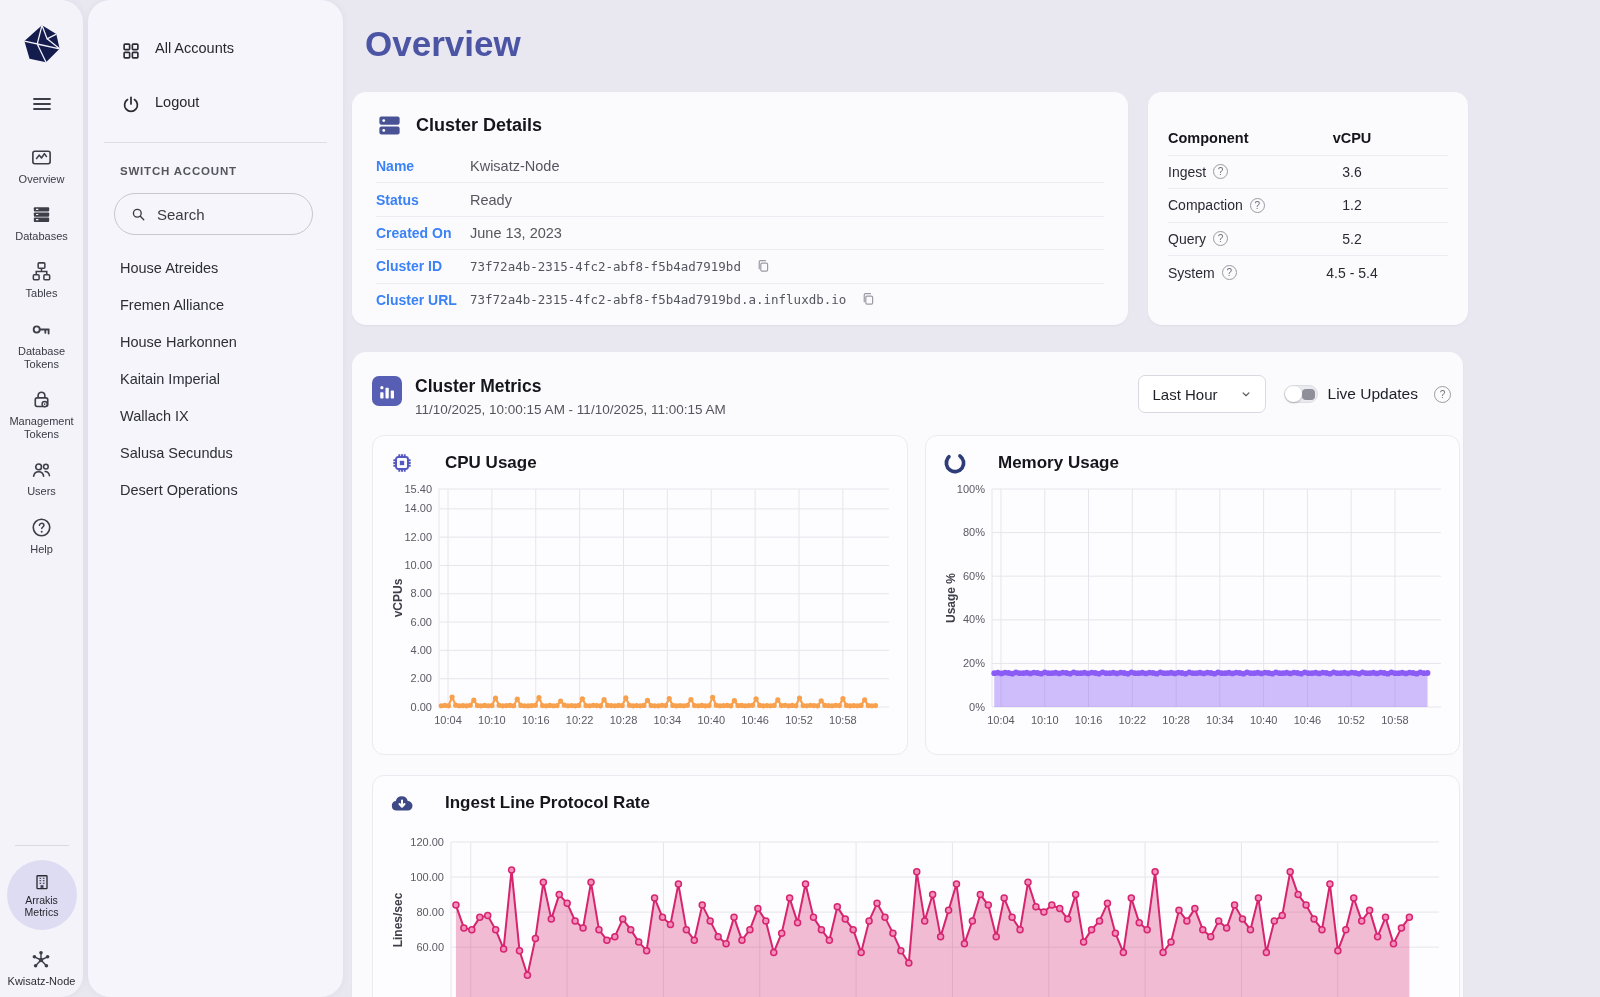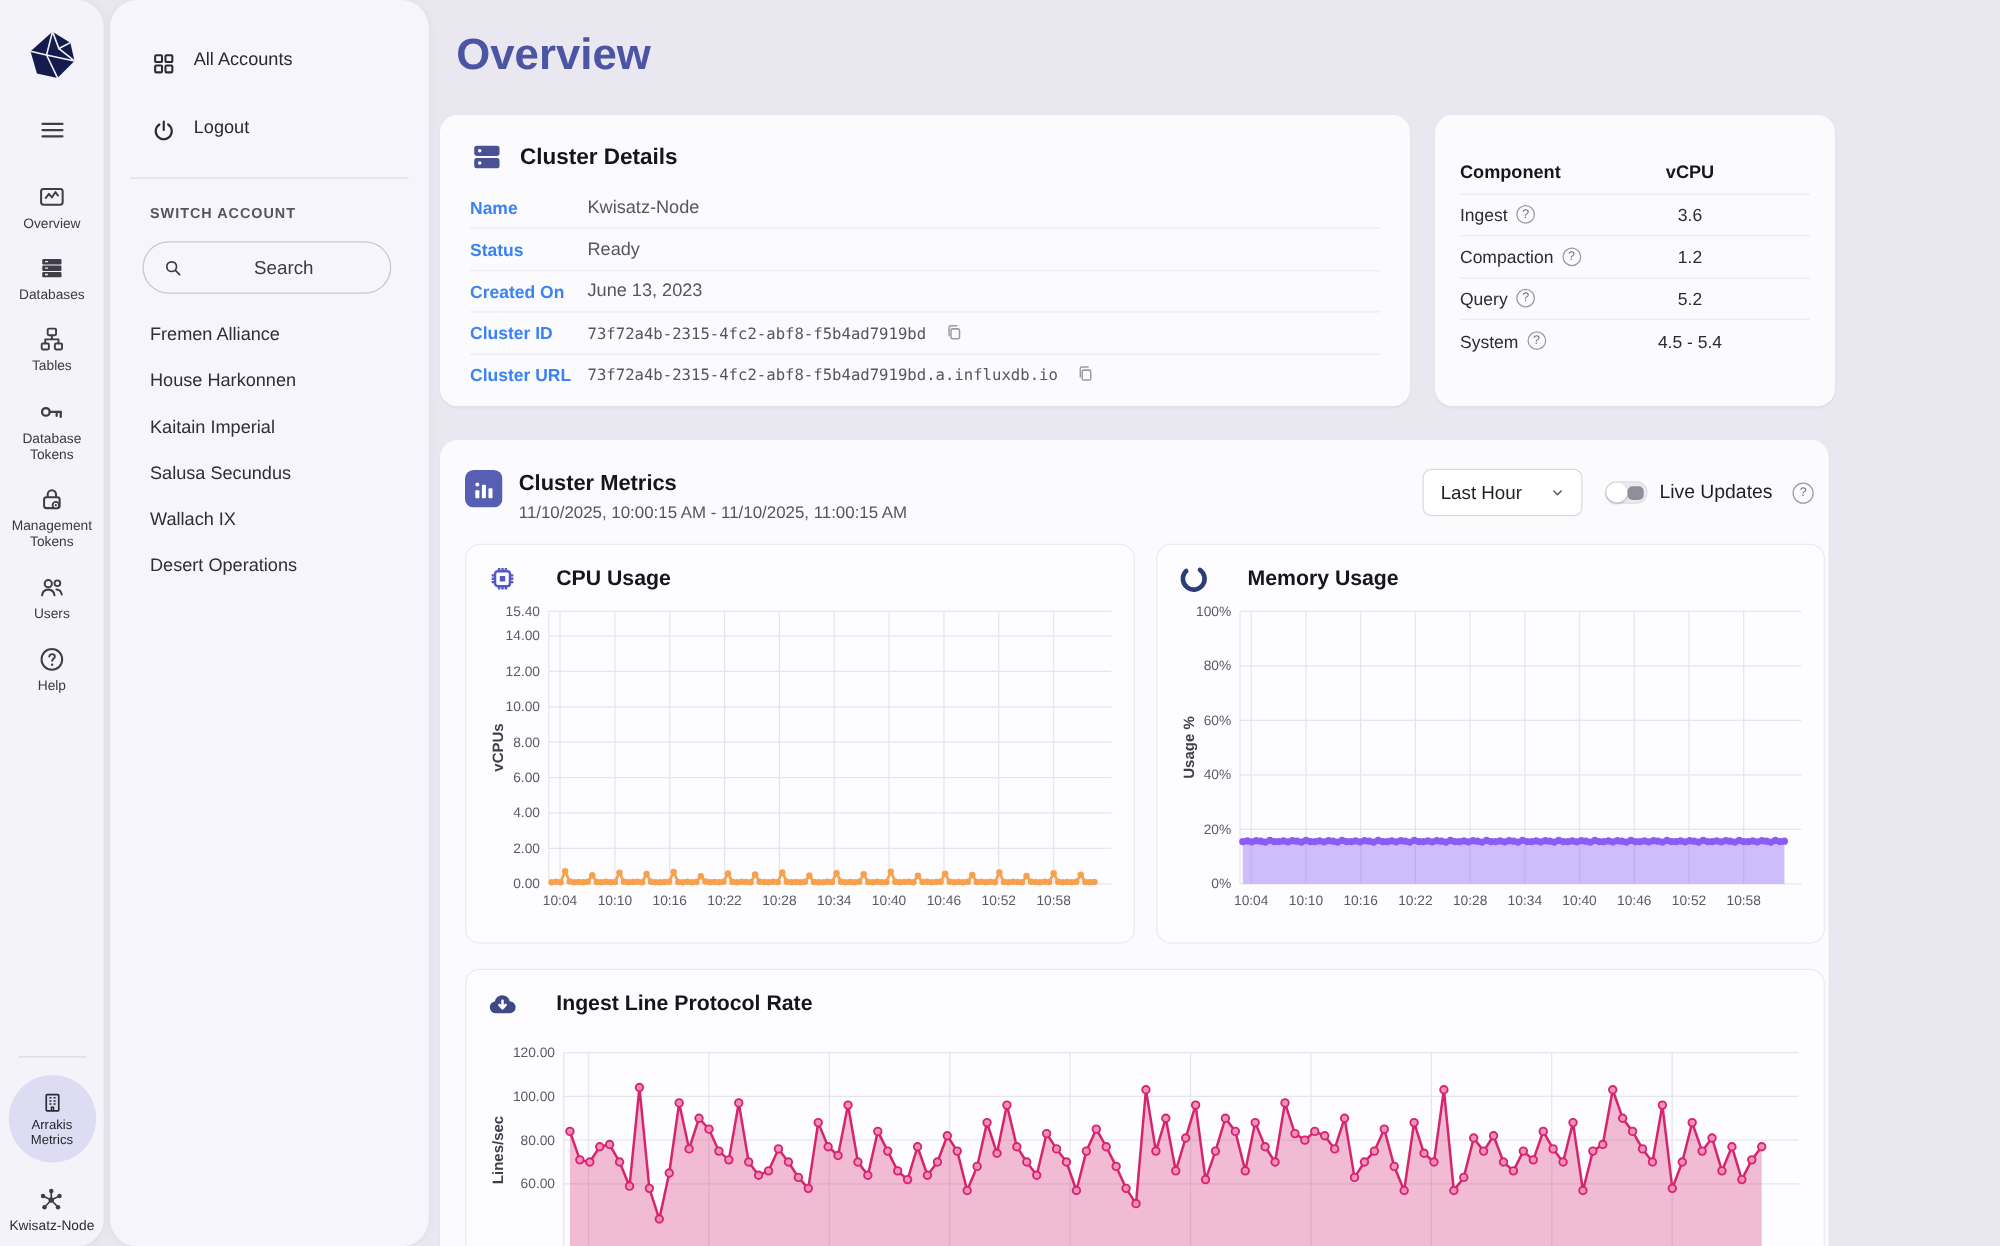--- a/index.html
+++ b/index.html
@@ -44,21 +44,21 @@
   .panel-row .lbl { font-size:14.5px; color:#27272f; }
   .panel-row + .panel-row { margin-top:12px; }
   .panel-divider { height:1px; background:#DEDEE6; margin:16px 16px 0 16px; }
   .switch-label { font-size:11.5px; font-weight:bold; letter-spacing:.8px; color:#55555E; padding:22px 0 0 32px; }
   .search-wrap {
     margin:16px 30px 0 26px; height:42px; border:1px solid #C7C7D2; border-radius:21px;
     display:flex; align-items:center; gap:9px; padding:0 14px; background:transparent;
   }
   .search-wrap input {
     border:none; outline:none; background:transparent; font-size:15px; color:#2f2f38;
-    font-family:"Liberation Sans", sans-serif; width:140px;text-align:center;
+    font-family:"Liberation Sans", sans-serif; width:140px;
   }
   .search-wrap input::placeholder { color:#3A3A42; opacity:1; }
   .acct-list { margin-top:14px; }
   .acct-item { font-size:14.5px; color:#2E2E37; padding:10.5px 0 10.5px 32px; cursor:pointer; }
 
   
   .page-title { position:absolute; left:365px; top:24px; font-size:35px; font-weight:600; color:#4B55A4; }
 
   .card {
     position:absolute; background:#FBFBFD; border-radius:14px;
@@ -247,25 +247,26 @@
   <div class="panel-divider"></div>
   <div class="switch-label">SWITCH ACCOUNT</div>
   <div class="search-wrap">
     <svg viewBox="0 0 24 24" width="19" height="19">
       <circle cx="10.5" cy="10.5" r="4.9" fill="none" stroke="#3A3A42" stroke-width="1.7"></circle>
       <path d="M14.3 14.3 18.6 18.6" stroke="#3A3A42" stroke-width="1.7" stroke-linecap="round"></path>
     </svg>
     <input type="text" placeholder="Search" style="">
   </div>
   <div class="acct-list">
+      <div class="acct-item">House Atreides</div>
       <div class="acct-item">Fremen Alliance</div>
       <div class="acct-item">House Harkonnen</div>
       <div class="acct-item">Kaitain Imperial</div>
+      <div class="acct-item">Wallach IX</div>
       <div class="acct-item">Salusa Secundus</div>
-      <div class="acct-item">Wallach IX</div>
       <div class="acct-item">Desert Operations</div>
     </div>
 </aside>
 
 <h1 class="page-title">Overview</h1>
 
 <section class="card card-details">
   <div class="card-head">
     <svg viewBox="0 0 24 24" width="27" height="27">
       <rect x="3" y="4" width="18" height="7.3" rx="1.8" fill="#4A5296"></rect>

